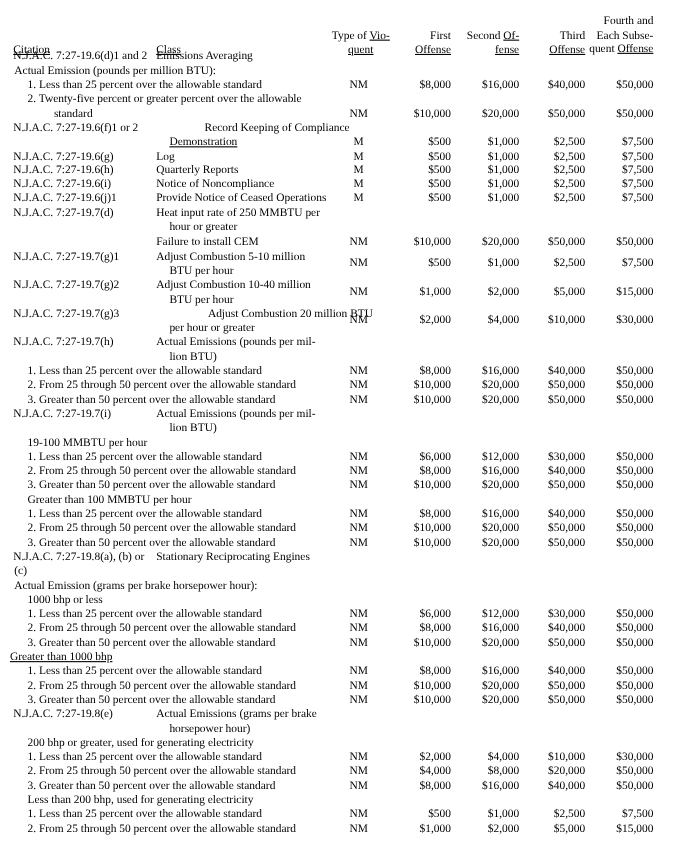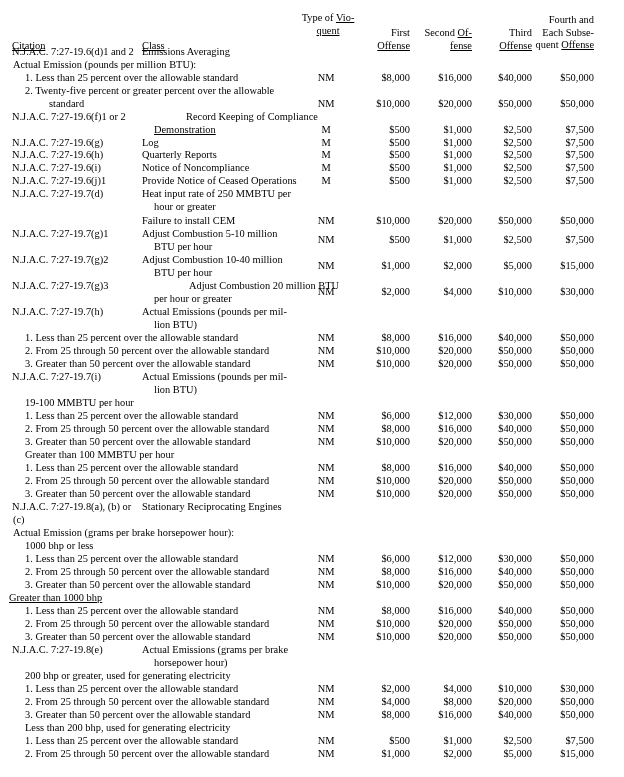--- a/index.html
+++ b/index.html
@@ -14,21 +14,21 @@
   .typ { position:absolute; white-space:nowrap; line-height:12px; text-align:center; width:40px; }
 </style>
 </head>
 <body>
 
 <div id="doc">
 
   <div class="hdr" style="left:12px; top:40px;"><span class="u">Citation</span></div>
   <div class="hdr" style="left:142px; top:40px;"><span class="u">Class</span></div>
 
-  <div class="hdr c" style="left:298px; top:12px; width:60px;">
+  <div class="hdr c" style="left:298px; top:27px; width:60px;">
     <div><span>Type of </span><span class="u">Vio-</span></div>
     <div class="u">quent</div>
   </div>
   <div class="hdr r" style="left:360px; top:27px; width:50px;">
     <div>First</div>
     <div class="u">Offense</div>
   </div>
   <div class="hdr r" style="left:420px; top:27px; width:52px;">
     <div><span>Second </span><span class="u">Of-</span></div>
     <div class="u">fense</div>

